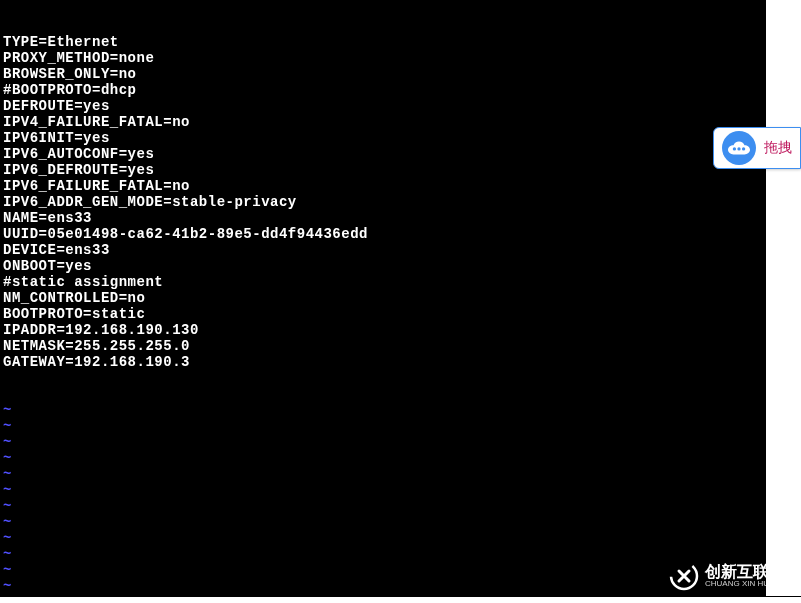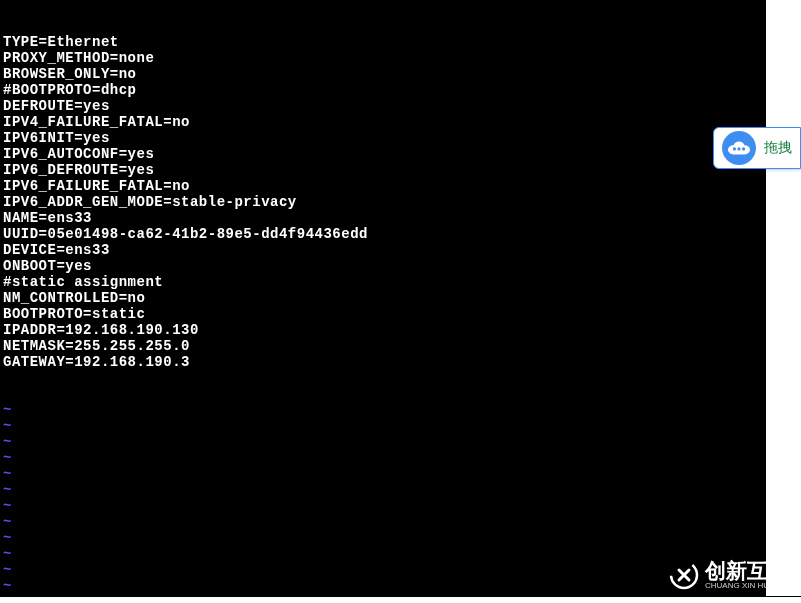--- a/index.html
+++ b/index.html
@@ -55,21 +55,21 @@
       display: flex;
       align-items: center;
       justify-content: center;
     }
     .cloud-icon svg {
       width: 22px;
       height: 14px;
       fill: #fff;
     }
     .floating-label {
-      color: #15803d;
+      color: #be185d;
       font-family: sans-serif;
       font-size: 14px;
       white-space: nowrap;
     }
     .watermark {
       position: absolute;
       bottom: 12px;
       right: 12px;
       display: flex;
       align-items: center;
@@ -82,21 +82,21 @@
     .wm-icon {
       width: 30px;
       height: 30px;
     }
     .wm-text {
       display: flex;
       flex-direction: column;
       line-height: 1.1;
     }
     .wm-zh {
-      font-size: 21px;
+      font-size: 16px;
       font-weight: bold;
     }
     .wm-en {
       font-size: 8px;
       font-weight: normal;
       opacity: 0.8;
       text-align: right;
     }
     .bottom-border {
       position: absolute;

